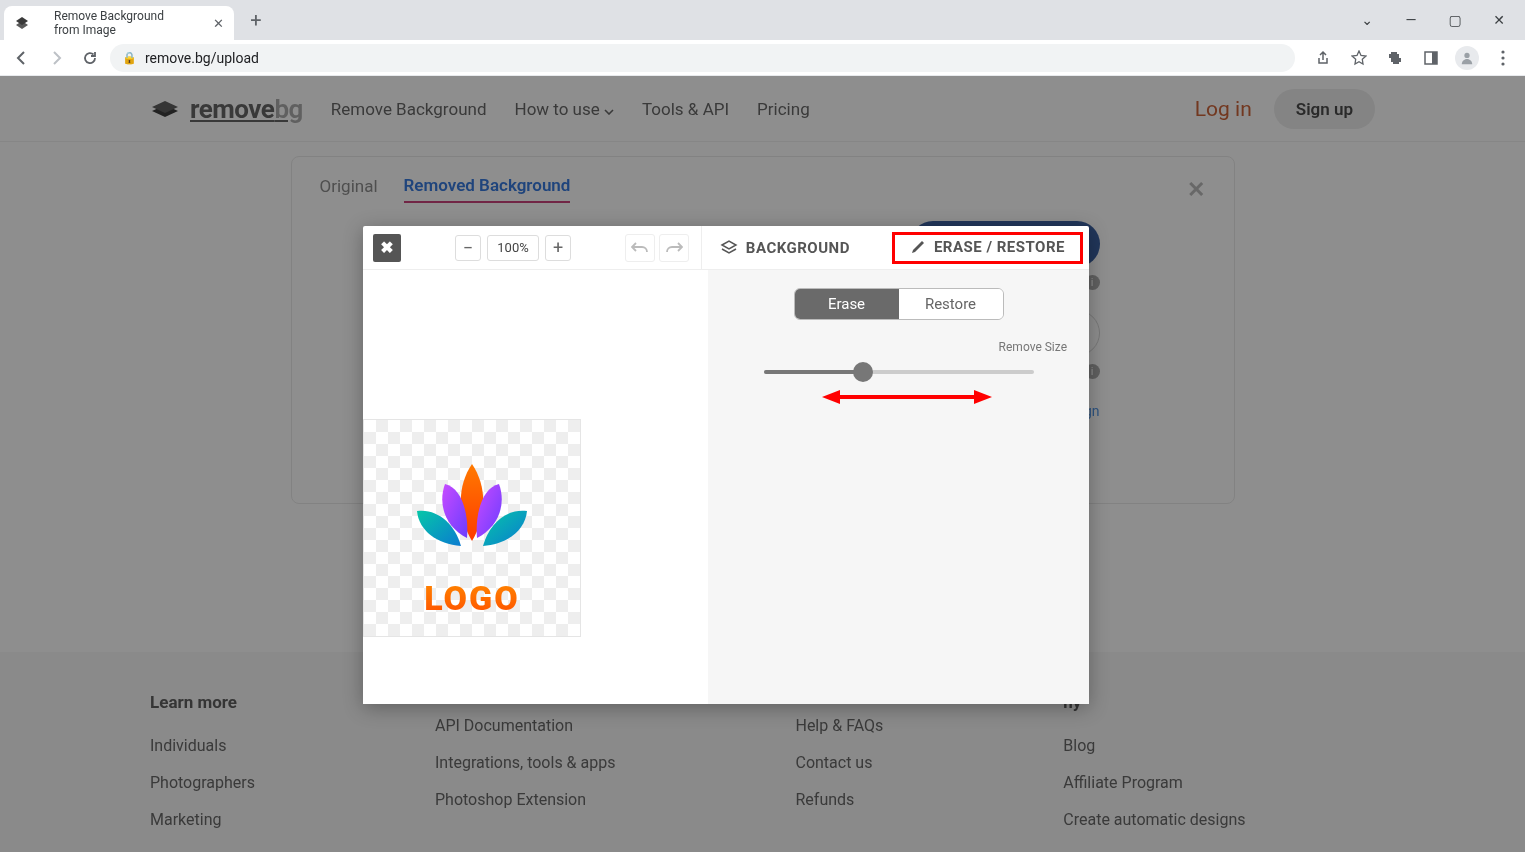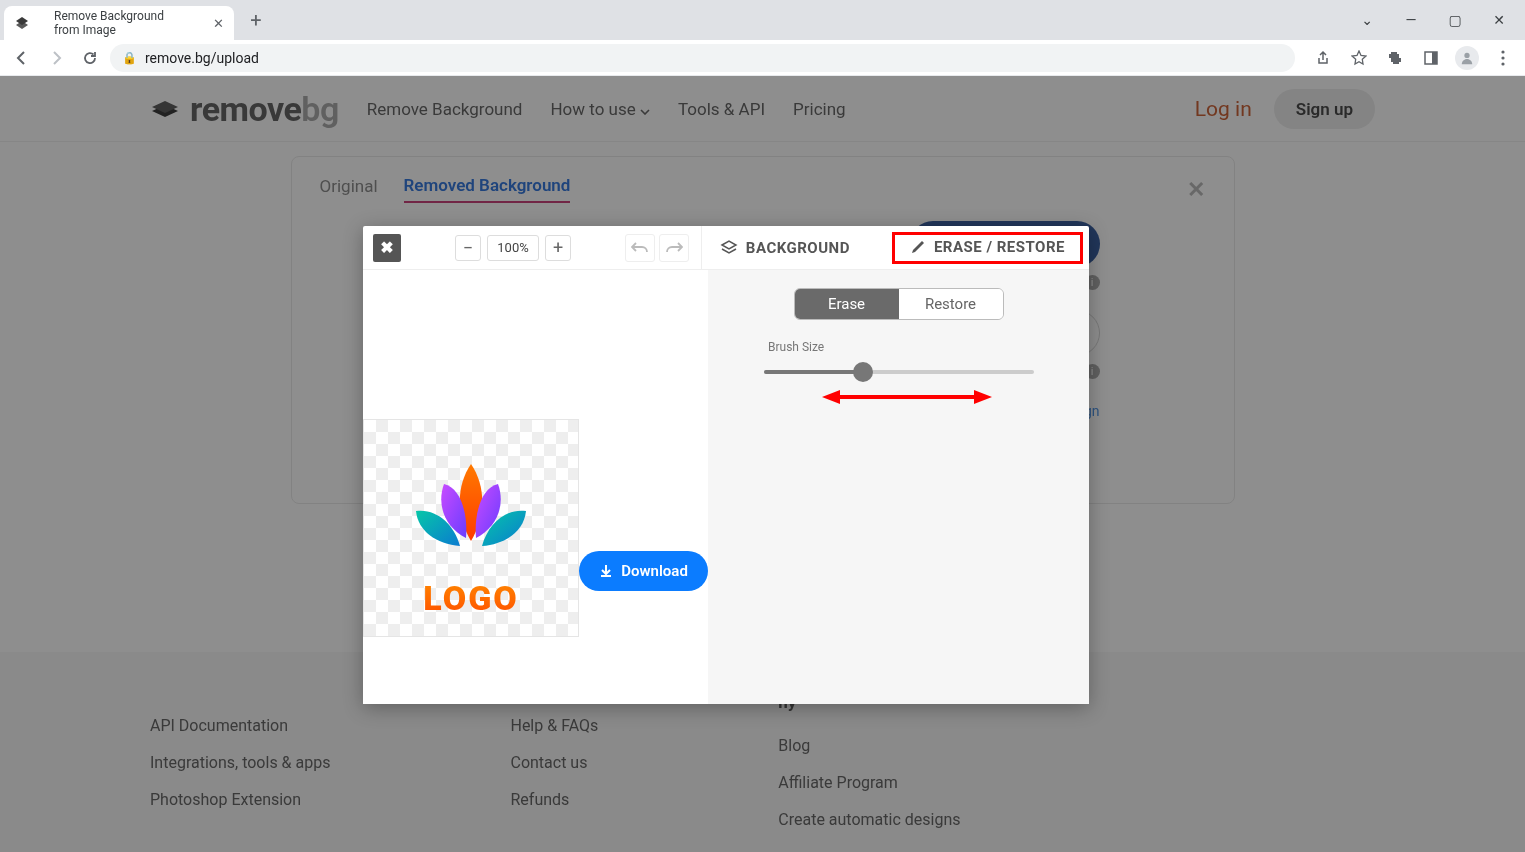--- a/index.html
+++ b/index.html
@@ -22,21 +22,21 @@
     .right-icons { display: flex; gap: 8px; padding-left: 8px; }
     .right-icons .ic { width: 28px; height: 28px; display: flex; align-items: center; justify-content: center; color: #5f6368; }
     .avatar-circle { width: 24px; height: 24px; border-radius: 50%; background: #e8eaed; display: flex; align-items: center; justify-content: center; }
 
     
     .page { position: absolute; top: 76px; left: 0; right: 0; bottom: 0; background: #fff; }
     .dimmer { position: absolute; inset: 0; background: rgba(50,50,50,0.55); z-index: 5; }
 
     .site-header { height: 66px; display: flex; align-items: center; padding: 0 150px 0 150px; gap: 28px; border-bottom: 1px solid #eee; }
     .logo-area { display: flex; align-items: center; gap: 10px; }
-    .logo-text { font-size: 34px; font-weight: 700; color: #444; letter-spacing: -0.5px; }
+    .logo-text { font-size: 26px; font-weight: 700; color: #444; letter-spacing: -0.5px; text-decoration: underline; }
     .logo-text .gray { color: #999; font-weight: 600; }
     .nav-link { color: #454545; font-size: 17px; }
     .nav-link.drop::after { content: ""; }
     .header-right { margin-left: auto; display: flex; align-items: center; gap: 22px; }
     .btn-login { color: #c2410c; font-size: 21px; }
     .btn-signup { background: #e9e9e9; border-radius: 22px; padding: 10px 22px; font-size: 17px; font-weight: 600; color: #222; }
 
     .card { margin: 14px auto 0 auto; width: 944px; border: 1px solid #e5e5e5; border-radius: 8px; padding: 18px 28px 28px 28px; }
     .tabs-row { display: flex; gap: 26px; align-items: center; }
     .tabs-row .close-x { margin-left: auto; color: #aaa; font-size: 22px; font-weight: 700; }
@@ -83,21 +83,21 @@
         linear-gradient(45deg,transparent 75%,#eee 75%),
         linear-gradient(-45deg,transparent 75%,#eee 75%);
       background-size: 24px 24px;
       background-position: 0 0, 0 12px, 12px -12px, -12px 0;
     }
     .lotus { position: absolute; left: 50%; top: 40%; transform: translate(-50%,-50%); }
     .logo-word { position: absolute; left: 50%; bottom: 18px; transform: translateX(-50%); font-size: 34px; font-weight: 900; letter-spacing: 2px;
       background: linear-gradient(180deg,#ff8a00,#ff4e00); -webkit-background-clip: text; background-clip: text; color: transparent; }
     .download-btn { margin-top: 86px; width: 130px; height: 40px; background: #0b7cff; color: #fff; border-radius: 22px; display: flex; align-items: center; justify-content: center; gap: 8px; font-size: 15px; font-weight: 600; }
 
-    .tools-pane { flex: 1; background: #f6f6f6; padding: 18px 22px; }
+    .tools-pane { flex: 1; background: #f6f6f6; padding: 18px 22px; text-align: right; }
     .seg-toggle { width: 210px; height: 32px; border: 1px solid #bbb; border-radius: 6px; margin: 0 auto; display: flex; overflow: hidden; }
     .seg-toggle .seg { flex: 1; display: flex; align-items: center; justify-content: center; font-size: 15px; }
     .seg.active { background: #6a6a6a; color: #fff; }
     .seg.inactive { background: #fff; color: #666; }
     .brush-label { font-size: 12px; color: #777; margin-top: 20px; margin-left: 38px; }
     .slider-wrap { position: relative; width: 270px; height: 24px; margin: 6px auto 0 auto; }
     .track { position: absolute; left: 0; right: 0; top: 10px; height: 4px; background: #ccc; border-radius: 2px; }
     .track-fill { position: absolute; left: 0; top: 10px; height: 4px; background: #777; border-radius: 2px; width: 35%; }
     .thumb { position: absolute; left: 33%; top: 2px; width: 20px; height: 20px; background: #777; border-radius: 50%; }
 
@@ -228,20 +228,26 @@
         <div class="btn-big secondary"></div>
         <div class="side-meta right">
             <span class="info-i">i</span>
           </div>
         <div class="design-link">gn</div>
       </div>
     </div>
   </div>
 
   <div class="footer">
+    <div class="fcol">
+      <h4>Learn more</h4>
+      <a>Individuals</a>
+      <a>Photographers</a>
+      <a>Marketing</a>
+    </div>
     <div class="fcol">
       <h4></h4>
       <a>API Documentation</a>
       <a>Integrations, tools &amp; apps</a>
       <a>Photoshop Extension</a>
     </div>
     <div class="fcol">
       <h4></h4>
       <a>Help &amp; FAQs</a>
       <a>Contact us</a>
@@ -314,34 +320,28 @@
               </linearGradient>
           </defs>
           <path d="M75 8 C90 30 90 60 75 85 C60 60 60 30 75 8Z" fill="url(#g1)"></path>
           <path d="M48 28 C65 32 72 58 70 82 C50 72 40 50 48 28Z" fill="url(#g2)"></path>
           <path d="M102 28 C85 32 78 58 80 82 C100 72 110 50 102 28Z" fill="url(#g2)"></path>
           <path d="M20 55 C40 52 58 68 64 90 C40 88 22 75 20 55Z" fill="url(#g3)"></path>
           <path d="M130 55 C110 52 92 68 86 90 C110 88 128 75 130 55Z" fill="url(#g3)"></path>
         </svg>
         <span class="logo-word">LOGO</span>
       </div>
-      <div class="download-btn">
-        <svg width="14" height="14" viewBox="0 0 14 14">
-            <path d="M7 1v8M3 6l4 4 4-4M2 12h10" stroke="#fff" stroke-width="2" fill="none"></path>
-          </svg>
-        <span>Download</span>
-      </div>
     </div>
 
     <div class="tools-pane">
       <div class="seg-toggle">
         <div class="seg active">Erase</div>
         <div class="seg inactive">Restore</div>
       </div>
-      <div class="brush-label">Brush Size</div>
+      <div class="brush-label">Remove Size</div>
       <div class="slider-wrap">
         <div class="track"></div>
         <div class="track-fill"></div>
         <div class="thumb"></div>
       </div>
     </div>
   </div>
 </div>
 
 <div class="annot-arrow">

